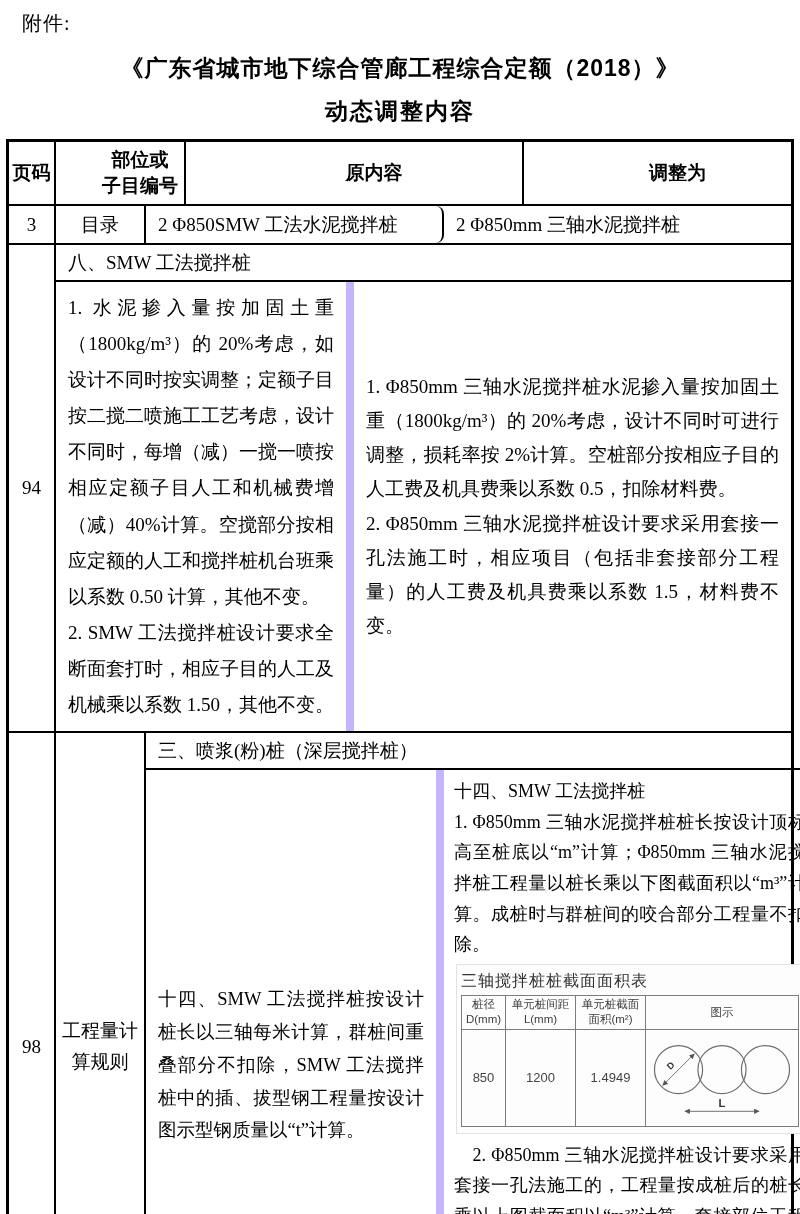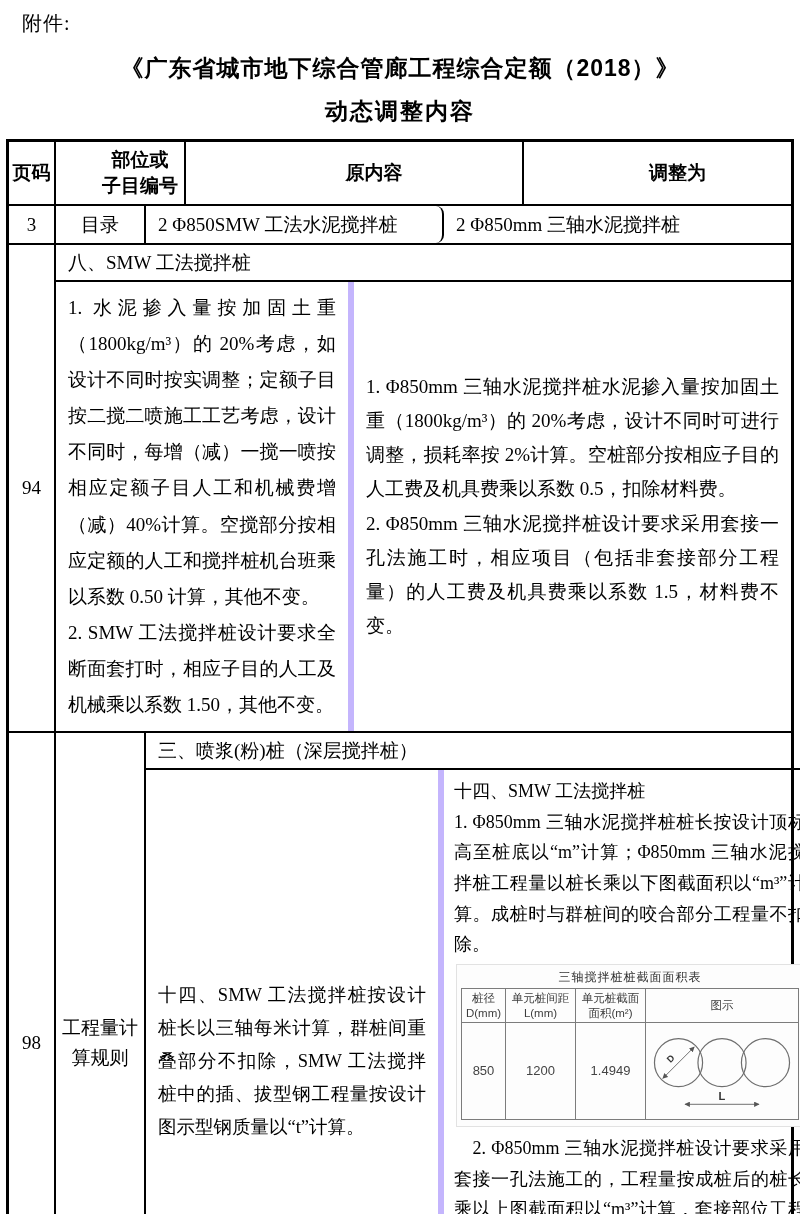--- a/index.html
+++ b/index.html
@@ -43,21 +43,21 @@
   .row1{height:37px;}
   .cell-text{display:flex;align-items:center;padding:0 12px;font-size:19px;border-radius:8px;}
   
   .nested{flex:1;display:flex;flex-direction:column;border-radius:30px;}
   .subheader{
     border-bottom:2px solid #000;height:37px;box-sizing:border-box;
     display:flex;align-items:center;padding:0 12px;font-size:19px;
   }
   .ncontent{display:flex;flex:1;}
   .ncell-left{
-    width:298px;flex:none;border-right:6px solid #c4b5fd;box-sizing:border-box;
+    width:298px;flex:none;border-right:8px solid #c4b5fd;box-sizing:border-box;
     padding:8px 12px;font-size:19px;line-height:1.9;
     text-align:justify;white-space:pre-line;
   }
   .ncell-right{
     flex:1;box-sizing:border-box;padding:16px 12px;font-size:19px;line-height:1.8;
     display:flex;flex-direction:column;justify-content:center;
     text-align:justify;white-space:pre-line;
   }
   
   .r98-left{display:flex;align-items:center;line-height:1.78;font-size:18.5px;}
@@ -65,21 +65,21 @@
     justify-content:flex-start;font-size:18px;line-height:1.7;padding:6px 10px;
   }
   
   .mini{
     margin:4px 2px 6px 2px;border:1px solid #e2e2e2;background:#fdfdfd;
     padding:2px 4px 6px 4px;color:#3d3d3d;
     font-family:"Liberation Sans","DejaVu Sans",sans-serif;
     white-space:normal;text-align:left;
   }
   .mini-title{
-    text-align:center;font-size:12px;color:#333;letter-spacing:1px;padding-bottom:1px;
+    font-size:16px;color:#333;letter-spacing:1px;padding-bottom:1px;
   }
   .mini-grid{
     border:1px solid #7c7c7c;display:grid;grid-template-columns:44px 70px 70px 1fr;
   }
   .mini-cell{
     border-right:1px solid #7c7c7c;border-bottom:1px solid #7c7c7c;box-sizing:border-box;
     display:flex;align-items:center;justify-content:center;text-align:center;
   }
   .mini-cell.lastcol{border-right:none;}
   .mini-cell.lastrow{border-bottom:none;}

